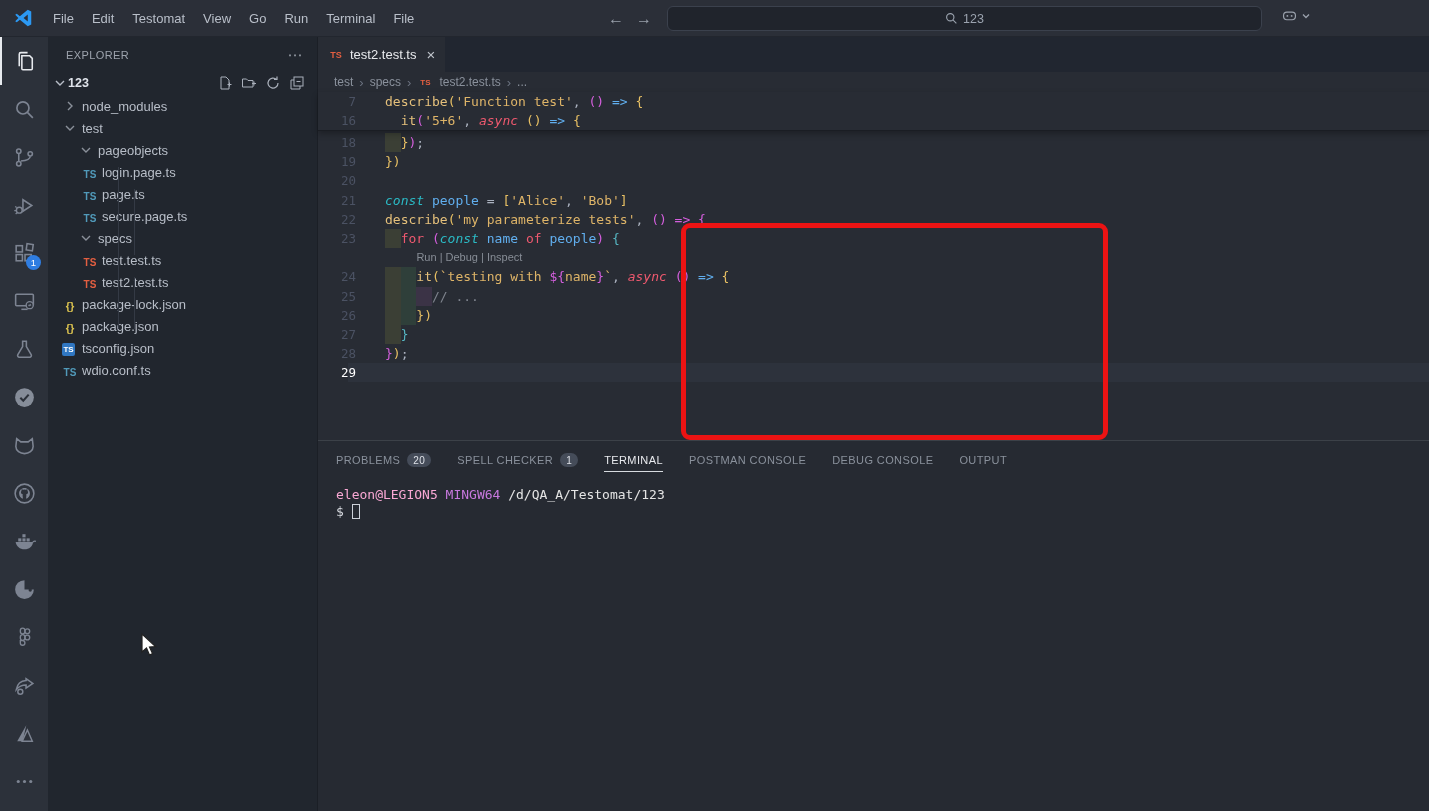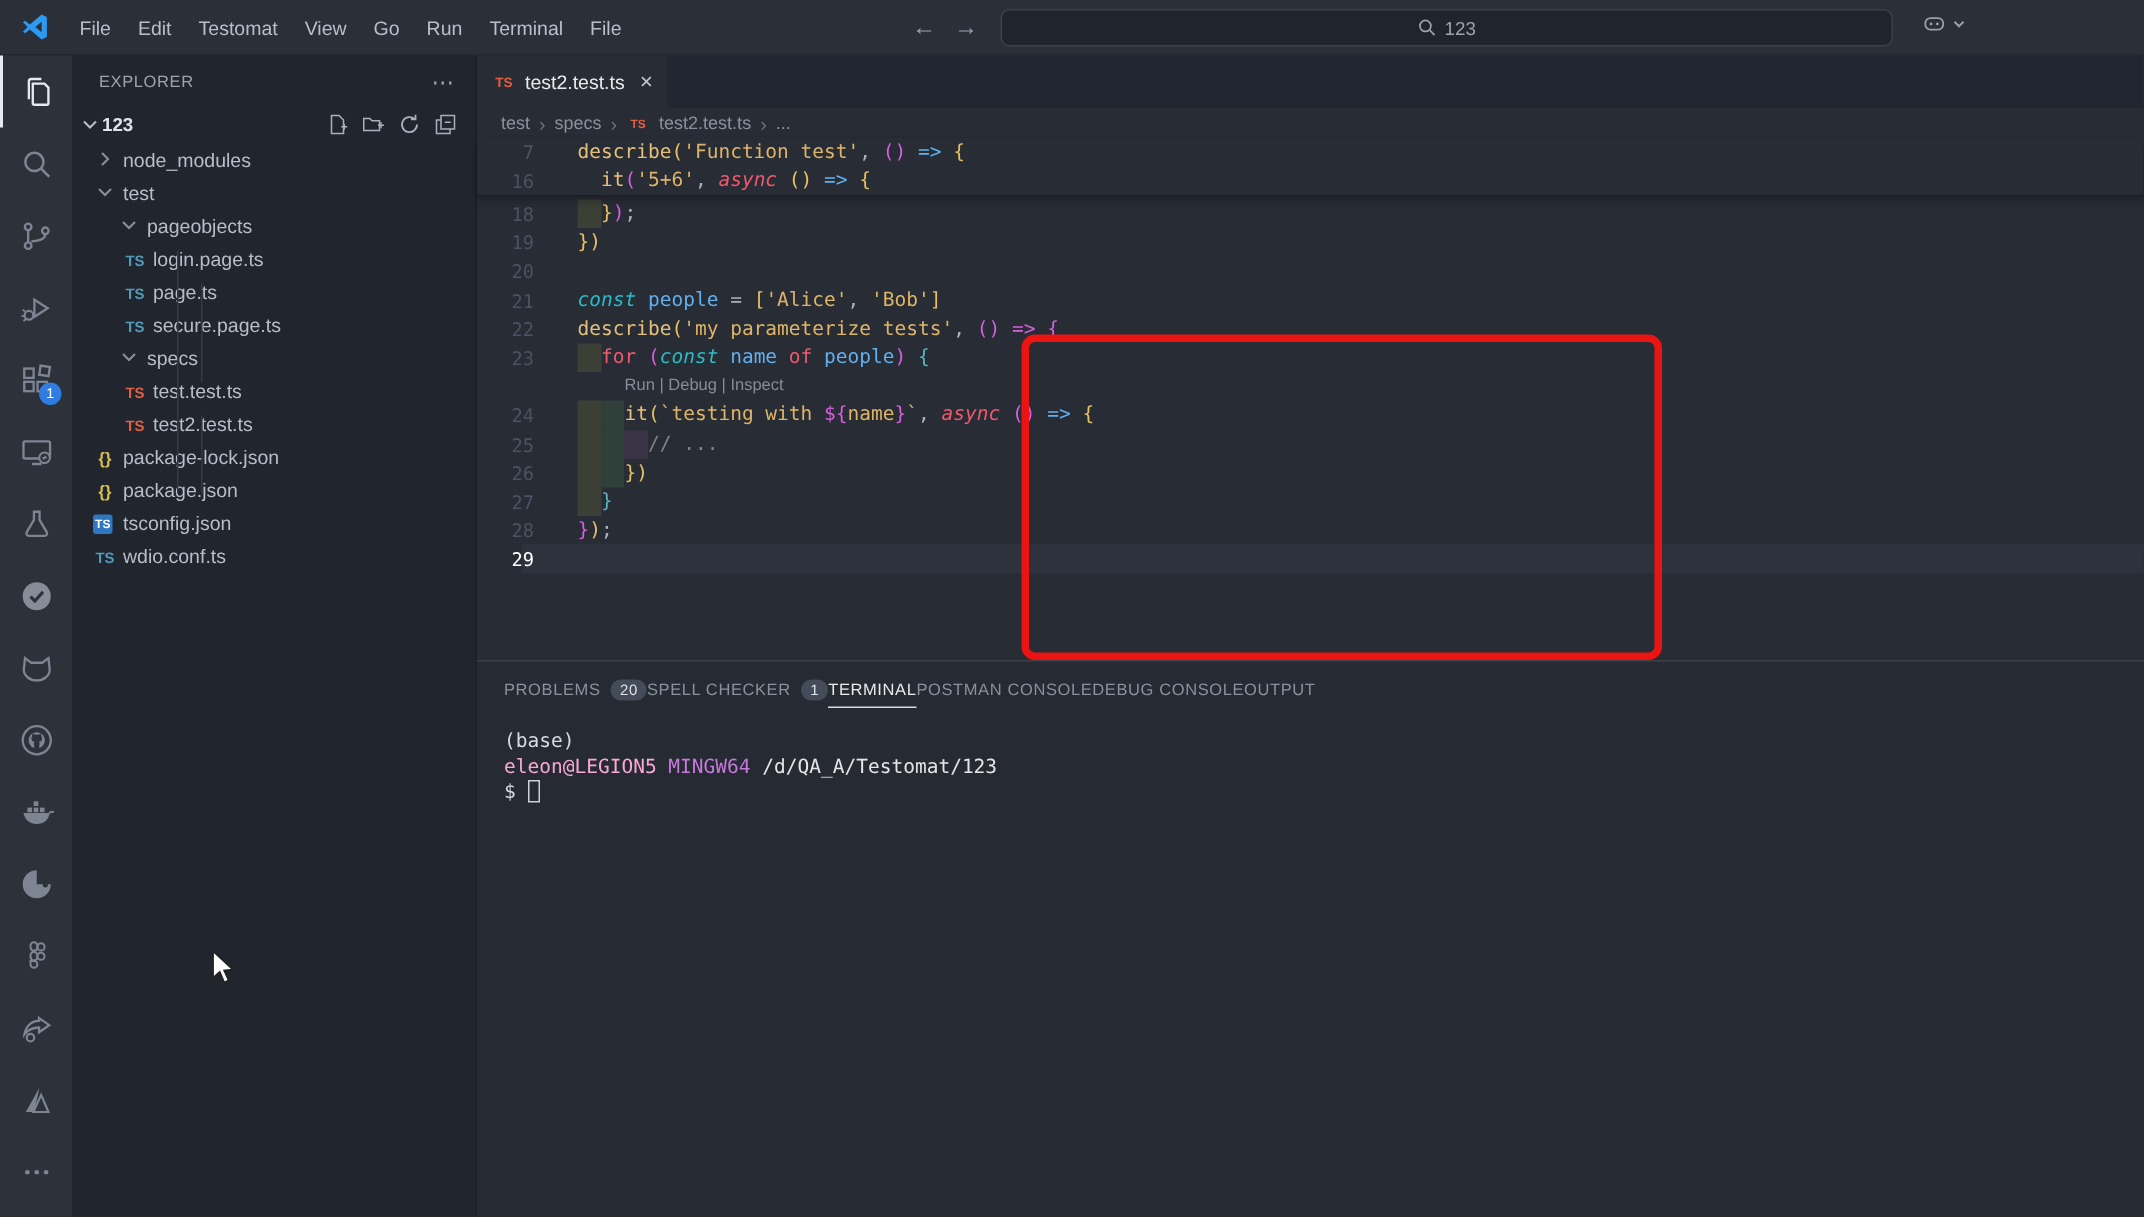--- a/index.html
+++ b/index.html
@@ -88,21 +88,21 @@
   .ct{color:#2bbac5;font-style:italic}.fn{color:#e5c07b}.v{color:#61afef}
   .s{color:#deb468}.b1{color:#e8c064}.b2{color:#d55fde}.b3{color:#56b6c2}
   .bl{color:#61afef}.cm{color:#7f848e}
 
   #annotation-box { position:absolute; left:363px; top:186px; width:427px; height:217px;
     border:5px solid #ec1313; border-radius:9px; z-index:40; pointer-events:none; }
 
   
   #panel { position:absolute; left:0; top:403px; width:1111px; height:371px;
     background:#262a32; border-top:1px solid #3c4148; }
-  #panel-tabs { display:flex; align-items:center; padding:12px 0 0 18px; }
+  #panel-tabs { display:flex; align-items:center; gap:26px; padding:12px 0 0 18px; }
   .ptab { color:#8a919c; font-size:11px; letter-spacing:.4px; display:flex; align-items:center;
     gap:7px; cursor:pointer; padding-bottom:5px; }
   .ptab.active { color:#e8eaee; border-bottom:1px solid #d7dbe0; }
   .pbadge { background:#454c59; color:#dfe2e8; border-radius:10px; font-size:10px;
     padding:1.5px 6px; }
   #terminal { padding:14px 0 0 18px; font-family:"DejaVu Sans Mono", monospace;
     font-size:13px; line-height:17px; }
   .t-fg{color:#d7dae0}.t-green{color:#f9a8d4}.t-magenta{color:#c678dd}.t-yellow{color:#e5e5e5}
   .tcursor { display:inline-block; width:8px; height:15px; border:1px solid #cdd2da;
     vertical-align:-3px; }
@@ -419,21 +419,20 @@
           <span>POSTMAN CONSOLE</span>
         </div>
         <div class="ptab">
           <span>DEBUG CONSOLE</span>
         </div>
         <div class="ptab">
           <span>OUTPUT</span>
         </div>
       </div>
     <div id="terminal">
-        <div><span class="t-fg">(base)</span></div>
         <div><span class="t-green">eleon@LEGION5</span><span class="t-fg"> </span><span class="t-magenta">MINGW64</span><span class="t-fg"> </span><span class="t-yellow">/d/QA_A/Testomat/123</span></div>
         <div><span class="t-fg">$ </span><span class="tcursor"></span></div>
       </div>
   </div>
 </div>
 
 <svg id="mouse-cursor" width="22" height="26" viewBox="0 0 22 26">
   <path d="M4 2 L4 20 L8.5 16 L11.5 23 L14.5 21.6 L11.5 15 L17.5 14.5 Z" fill="#fff" stroke="#222" stroke-width="1.2"></path>
 </svg>
 

